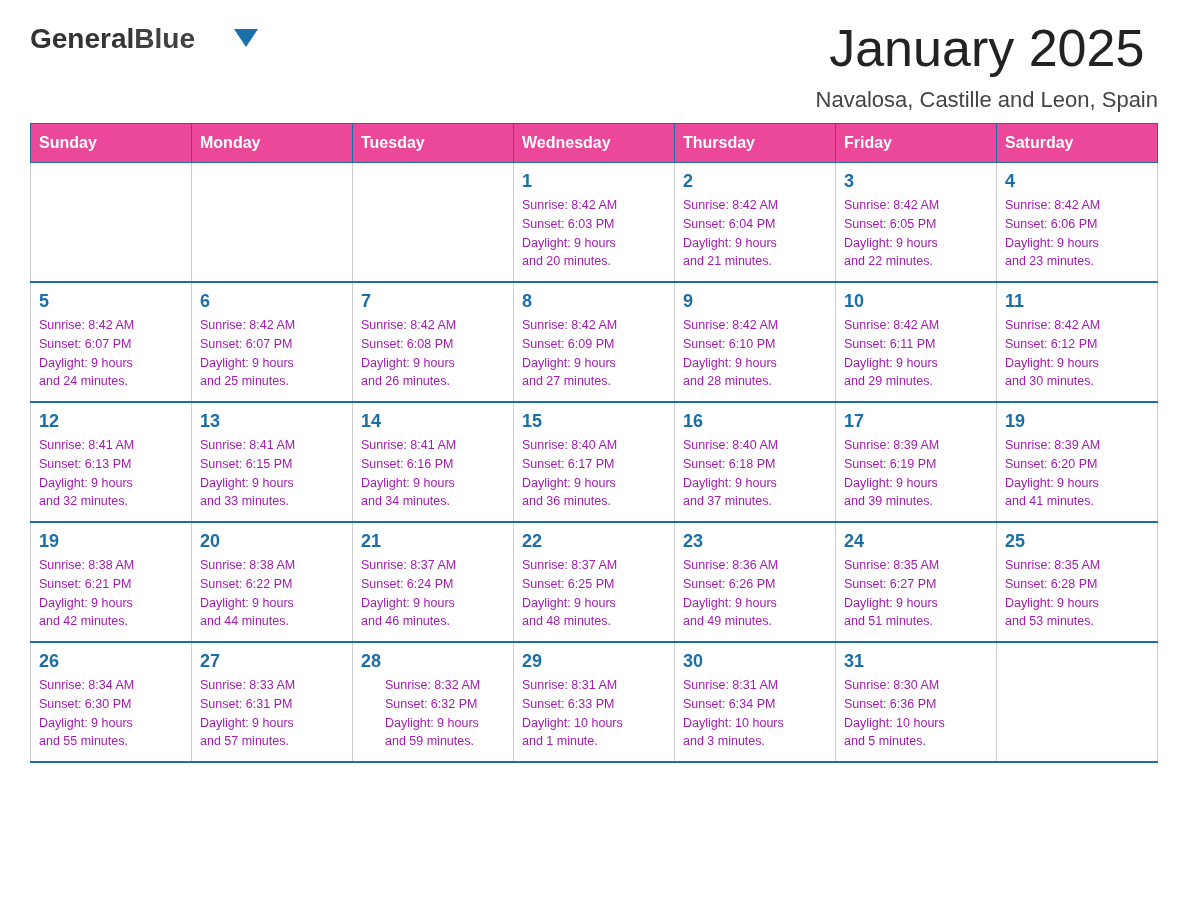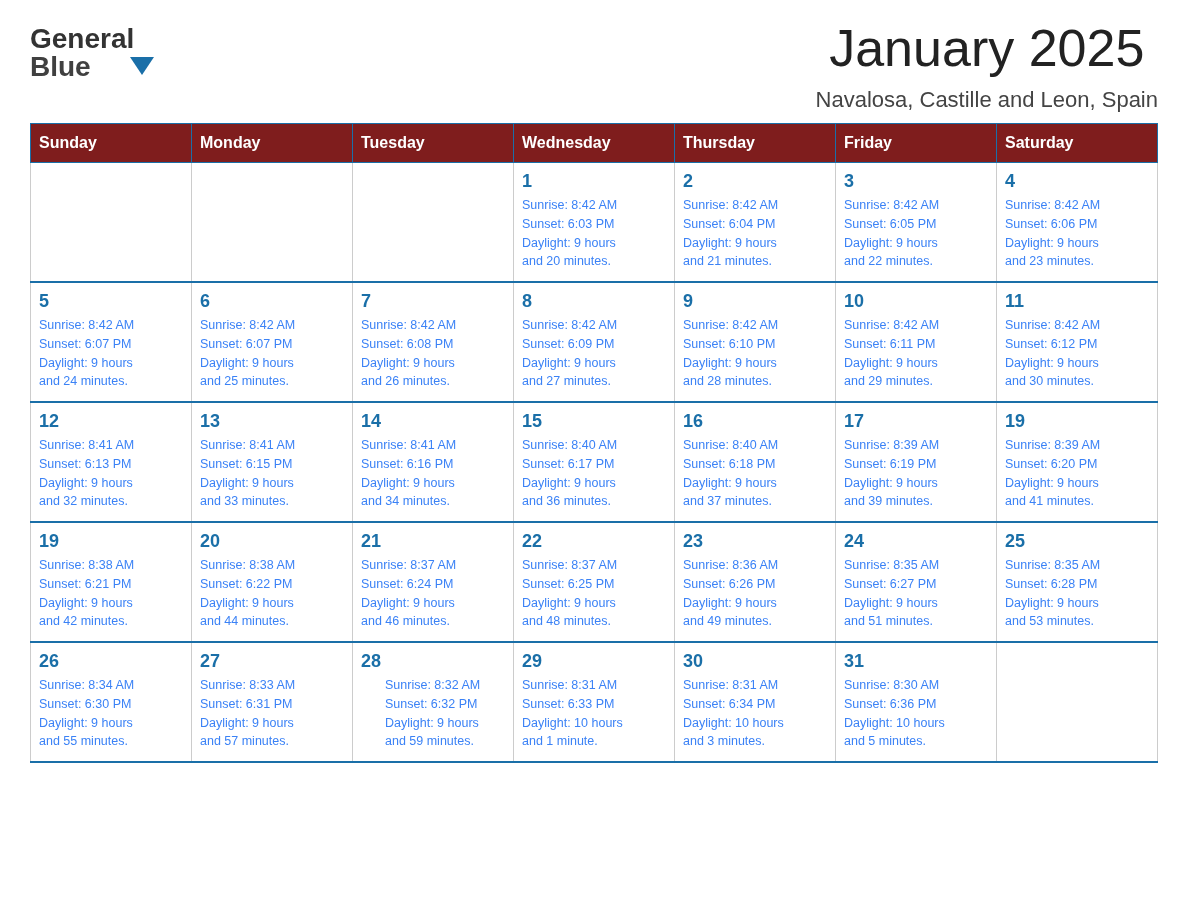--- a/index.html
+++ b/index.html
@@ -11,21 +11,21 @@
       min-height: 918px;
     }
     .header-row {
       display: flex;
       justify-content: space-between;
       align-items: flex-start;
       margin-bottom: 10px;
     }
     .logo {
       display: flex;
-      flex-direction: column;
+      flex-direction: row;
       align-items: flex-start;
       padding-top: 5px;
     }
     .logo-general {
       font-size: 28px;
       font-weight: bold;
       color: #333;
       line-height: 1;
     }
     .logo-blue {
@@ -60,21 +60,21 @@
       font-size: 22px;
       color: #444;
       margin-top: 10px;
     }
     .calendar {
       width: 100%;
       border-collapse: collapse;
       margin-top: 10px;
     }
     .calendar thead th {
-      background-color: #7f1d1d;
+      background-color: #ec4899;
       color: #fff;
       font-size: 16px;
       font-weight: bold;
       padding: 10px 8px;
       text-align: left;
       border: 1px solid #1a6fa8;
     }
     .calendar tbody td {
       border: 1px solid #ccc;
       vertical-align: top;
@@ -85,21 +85,21 @@
     }
     .day-number {
       font-size: 18px;
       color: #1a6fa8;
       font-weight: bold;
       margin-bottom: 4px;
       display: block;
     }
     .day-info {
       font-size: 12.5px;
-      color: #3b82f6;
+      color: #a21caf;
       line-height: 1.5;
     }
     .empty-cell {
       background: #fff;
     }
     .calendar tbody tr {
       border-bottom: 2px solid #1a6fa8;
     }
   </style>
 </head>

